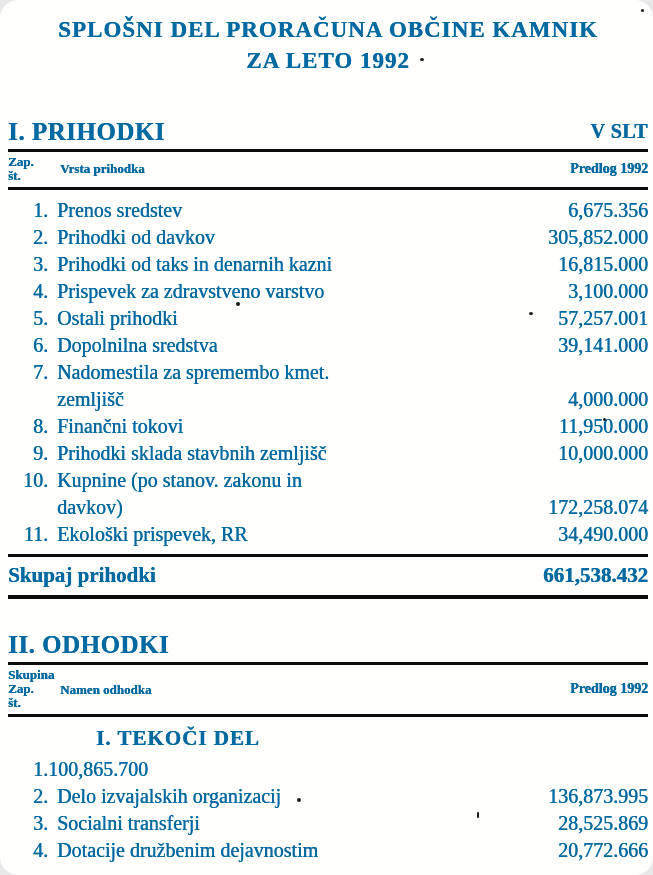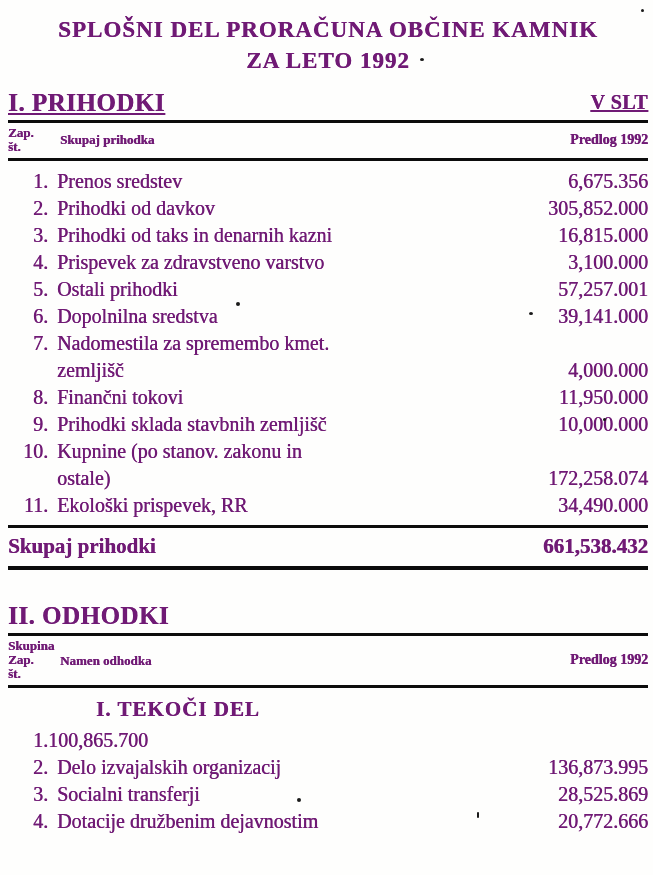--- a/index.html
+++ b/index.html
@@ -3,22 +3,23 @@
 <meta charset="utf-8">
 <style>
   html,body{margin:0;padding:0;background:#e8e8e8;}
   .page{
     width:653px;height:875px;
     background:#fefefd;
     position:relative;
     box-sizing:border-box;
     padding:12px 5px 0 8px;
     font-family:"Liberation Serif","DejaVu Serif",serif;
-    color:#701a75;
+    color:#0369a1;
     overflow:hidden;
+    border-radius:18px;
   }
   .ink{ text-shadow:0.4px 0 0 currentColor; }
 
   
   .doc-title{
     text-align:center;
     font-weight:bold;
     font-size:23px;
     line-height:31px;
     letter-spacing:1px;
@@ -29,21 +30,21 @@
   .section-head{
     display:flex;
     justify-content:space-between;
     align-items:flex-end;
     border-bottom:3px solid #0c0c0c;
     padding-bottom:3px;
   }
   .section-head .big{ font-size:25px; font-weight:bold; letter-spacing:0.5px; }
   .section-head .small{ font-size:20px; font-weight:bold; padding-bottom:3px; letter-spacing:0.5px;}
 
-  .sec1-head{ margin-top:13px;text-decoration:underline; }
+  .sec1-head{ margin-top:42px; }
   .sec2-head{ margin-top:32px; }
 
   
   .col-head{
     display:grid;
     grid-template-columns:46px 1fr auto;
     border-bottom:3px solid #0c0c0c;
     padding:3px 0 4px 0;
     font-size:13px;
     font-weight:bold;
@@ -106,21 +107,21 @@
   <div class="section-head sec1-head">
     <span class="big ink">I. PRIHODKI</span>
     <span class="small ink">V SLT</span>
   </div>
 
   <div class="col-head">
     <div class="numcol ink">
       <div>Zap.</div>
       <div>št.</div>
     </div>
-    <div class="desccol ink">Skupaj prihodka</div>
+    <div class="desccol ink">Vrsta prihodka</div>
     <div class="valcol ink">Predlog 1992</div>
   </div>
 
   <div class="rows" id="revenue-rows">
   <div class="row ink">
     <span class="num">1.</span>
     <span class="label">
       <div>Prenos sredstev</div>
 
     </span>
@@ -196,21 +197,21 @@
       <div>Prihodki sklada stavbnih zemljišč</div>
 
     </span>
     <span class="value">10,000.000</span>
   </div>
 
   <div class="row ink">
     <span class="num">10.</span>
     <span class="label">
       <div>Kupnine (po stanov. zakonu in</div>
-      <div>ostale)</div>
+      <div>davkov)</div>
     </span>
     <span class="value">172,258.074</span>
   </div>
 
   <div class="row ink">
     <span class="num">11.</span>
     <span class="label">
       <div>Ekološki prispevek, RR</div>
 
     </span>

